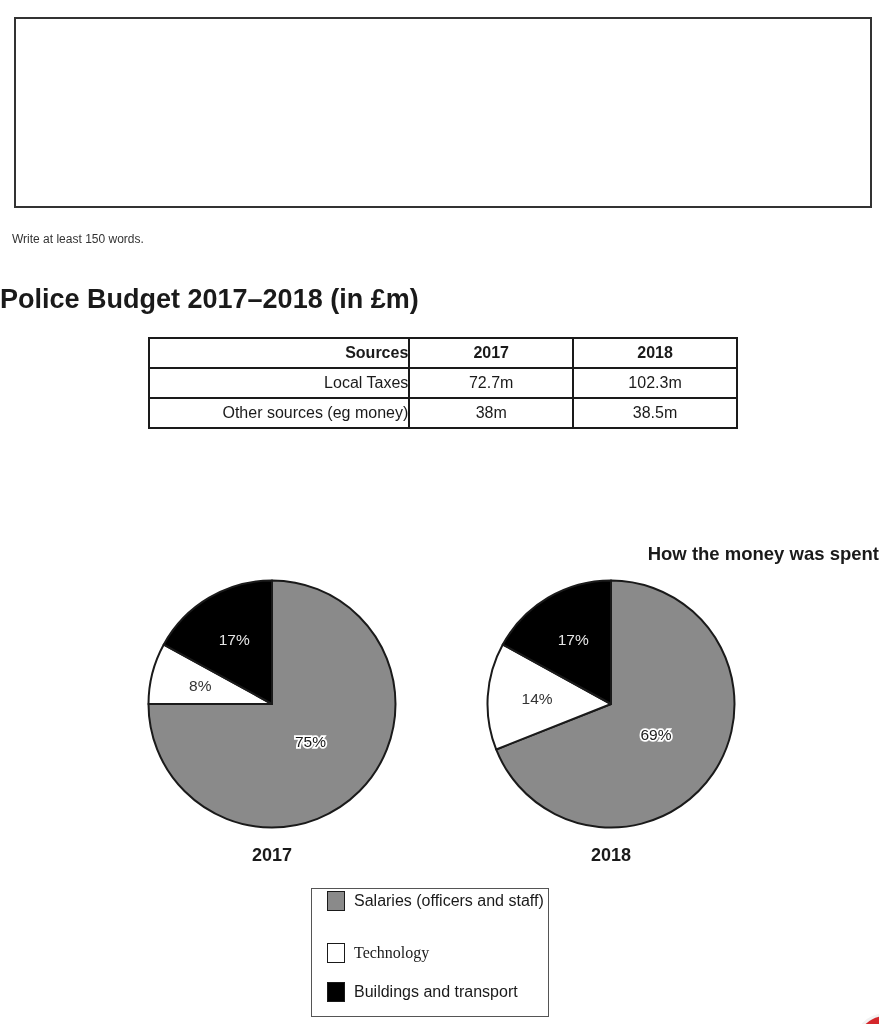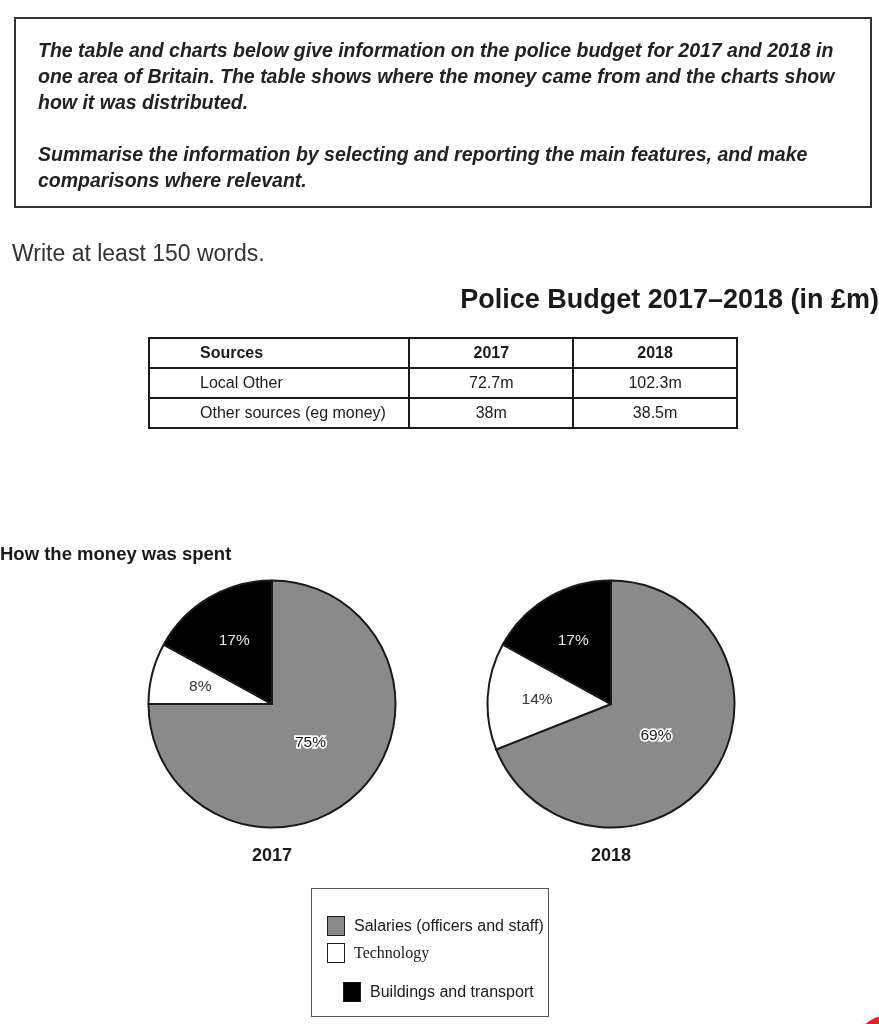--- a/index.html
+++ b/index.html
@@ -1,58 +1,56 @@
 <!DOCTYPE html>
 <html><head>
   <meta charset="utf-8">
   <style>
     html, body { margin: 0; padding: 0; background: #ffffff; }
     body { width: 879px; height: 1024px; position: relative; overflow: hidden; font-family: "Liberation Sans", sans-serif; color: #1a1a1a; }
     .task-box { position: absolute; left: 14px; top: 17px; width: 854px; height: 187px; border: 2px solid #333; box-sizing: content-box; }
     .task-box p { margin: 0; position: absolute; left: 22px; width: 810px; font-style: italic; font-weight: bold; font-size: 19.5px; line-height: 26px; color: #222; }
     .p1 { top: 18px; }
     .p2 { top: 122px; }
-    .instr { position: absolute; left: 12px; top: 240px; font-size: 23px; color: #333; }
-    .title { position: absolute; left: 0; width: 879px; top: 284px; text-align: right; font-size: 27px; font-weight: bold; color: #1a1a1a; }
+    .instr { position: absolute; left: 12px; top: 232px; font-size: 12px; color: #333; }
+    .title { position: absolute; left: 0; width: 879px; top: 284px; text-align: left; font-size: 27px; font-weight: bold; color: #1a1a1a; }
     table.budget { position: absolute; left: 148px; top: 337px; width: 590px; border-collapse: collapse; font-size: 16px; color: #1a1a1a; }
     table.budget td, table.budget th { border: 2px solid #1a1a1a; height: 28px; padding: 0; }
     table.budget th { font-weight: bold; }
-    table.budget .c0 { width: 262px; text-align: left; padding-left: 50px; box-sizing: border-box; }
+    table.budget .c0 { width: 262px; text-align: right; padding-left: 28px; box-sizing: border-box; }
     table.budget .c1, table.budget .c2 { text-align: center; width: 163px; }
-    .chart-title { position: absolute; left: 0; width: 879px; top: 543px; text-align: left; font-size: 18.5px; font-weight: bold; color: #1a1a1a; }
+    .chart-title { position: absolute; left: 0; width: 879px; top: 543px; text-align: right; font-size: 18.5px; font-weight: bold; color: #1a1a1a; }
     svg.pies { position: absolute; left: 0; top: 560px; }
     .pie-label { font-family: "Liberation Sans", sans-serif; font-size: 15.5px; }
     .year-label { font-family: "Liberation Sans", sans-serif; font-size: 18px; font-weight: bold; fill: #1a1a1a; }
     .legend { position: absolute; left: 311px; top: 888px; width: 236px; height: 127px; border: 1.5px solid #555; }
     .legend-item { position: absolute; left: 15px; height: 22px; display: flex; align-items: center; font-size: 16px; color: #1a1a1a; }
     .legend-item .sw { width: 18px; height: 20px; border: 1.5px solid #1a1a1a; margin-right: 9px; box-sizing: border-box; }
     .corner-badge { position: absolute; left: 853px; top: 1013px; width: 60px; height: 60px; border-radius: 50%; background: #d4272b; border: 3px solid #f2f2f2; }
   </style>
 </head>
 <body>
 
 <div class="task-box">
-  <p class="p1">The table and charts below give information on the police budget for 2017 and 2018 in one area of Britain. The table shows where the money came from and the charts show how it was distributed.</p>
-  <p class="p2">Summarise the information by selecting and reporting the main features, and make comparisons where relevant.</p>
 </div>
 <div class="instr">Write at least 150 words.</div>
 
 <div class="title">Police Budget 2017–2018 (in £m)</div>
 
 <table class="budget">
   <thead>
     <tr>
       <th class="c0">Sources</th>
       <th class="c1">2017</th>
       <th class="c2">2018</th>
     </tr>
   </thead>
   <tbody>
     <tr>
-      <td class="c0">Local Other</td>
+      <td class="c0">Local Taxes</td>
       <td class="c1">72.7m</td>
       <td class="c2">102.3m</td>
     </tr>
     <tr>
       <td class="c0">Other sources (eg money)</td>
       <td class="c1">38m</td>
       <td class="c2">38.5m</td>
     </tr>
   </tbody>
 </table>
@@ -74,27 +72,27 @@
       <path d="M611,144 L496.172603992801,189.4633822565578 A123.5,123.5 0 0 1 502.7761250145828,84.5034212484382 Z" fill="#ffffff" stroke="#1a1a1a" stroke-width="2" stroke-linejoin="round"></path>
       <path d="M611,144 L502.7761250145828,84.5034212484382 A123.5,123.5 0 0 1 611,20.5 Z" fill="#000000" stroke="#1a1a1a" stroke-width="2" stroke-linejoin="round"></path>
       <text x="655.9435584060797" y="179.54361075248477" text-anchor="middle" class="pie-label" fill="#1a1a1a" stroke="#ffffff" stroke-width="3.5" paint-order="stroke">69%</text>
       <text x="537.0462194234651" y="144.3472225028779" text-anchor="middle" class="pie-label" fill="#333333">14%</text>
       <text x="573.2800310928974" y="85.2190157990078" text-anchor="middle" class="pie-label" fill="#e6e6e6">17%</text>
       <text x="611" y="300.5" text-anchor="middle" class="year-label">2018</text>
     </g>
   </svg>
 
 <div class="legend">
-  <div class="legend-item" style="top:26px;">
+  <div class="legend-item" style="top:1px;">
     <span class="sw" id="sw0" style="background: rgb(138, 138, 138);"></span>
     <span>Salaries (officers and staff)</span>
   </div>
   <div class="legend-item" style="top:53px;font-family:Liberation Serif, serif;">
     <span class="sw" id="sw1" style="background: rgb(255, 255, 255);"></span>
     <span>Technology</span>
   </div>
-  <div class="legend-item" style="top:92px;margin-left:16px;">
+  <div class="legend-item" style="top:92px;">
     <span class="sw" id="sw2" style="background: rgb(0, 0, 0);"></span>
     <span>Buildings and transport</span>
   </div>
 </div>
 
 <div class="corner-badge"></div>
 
 </body></html>

